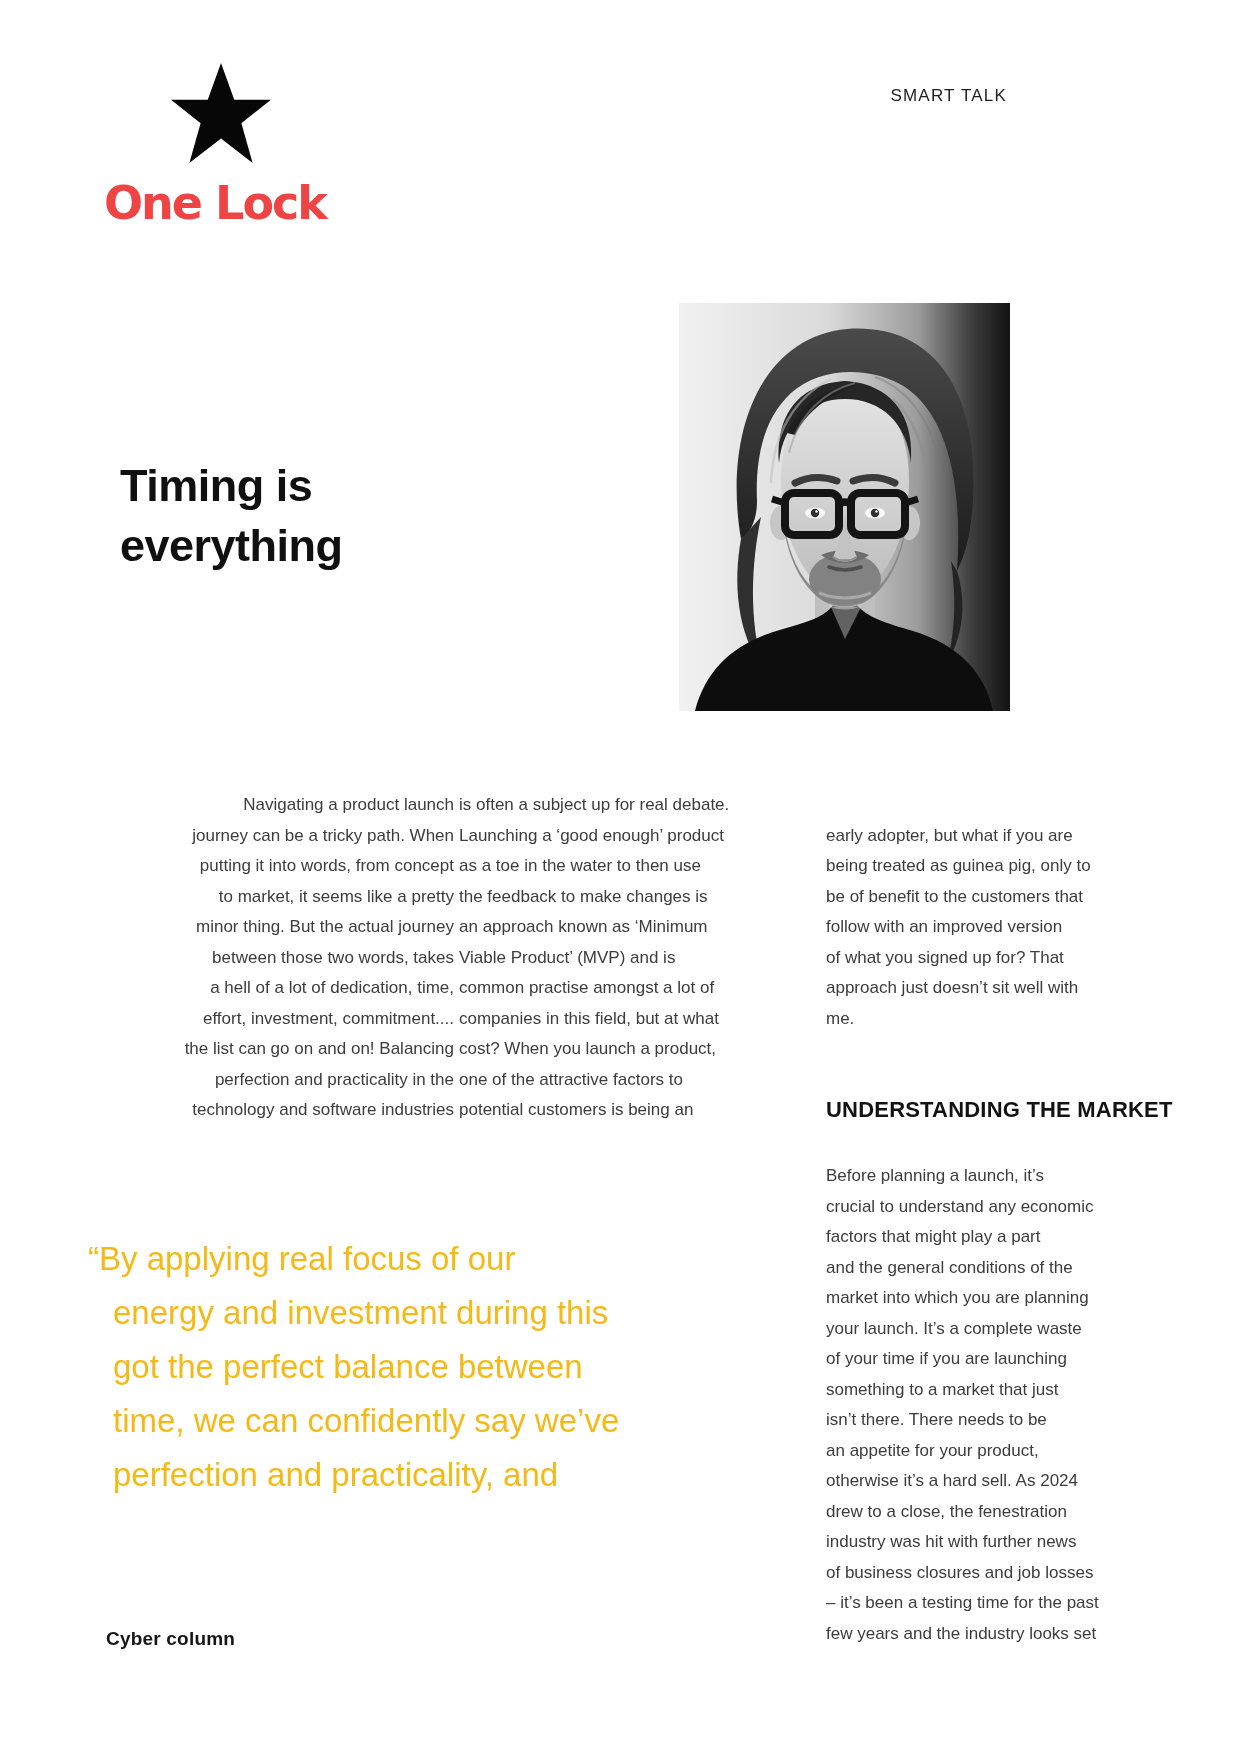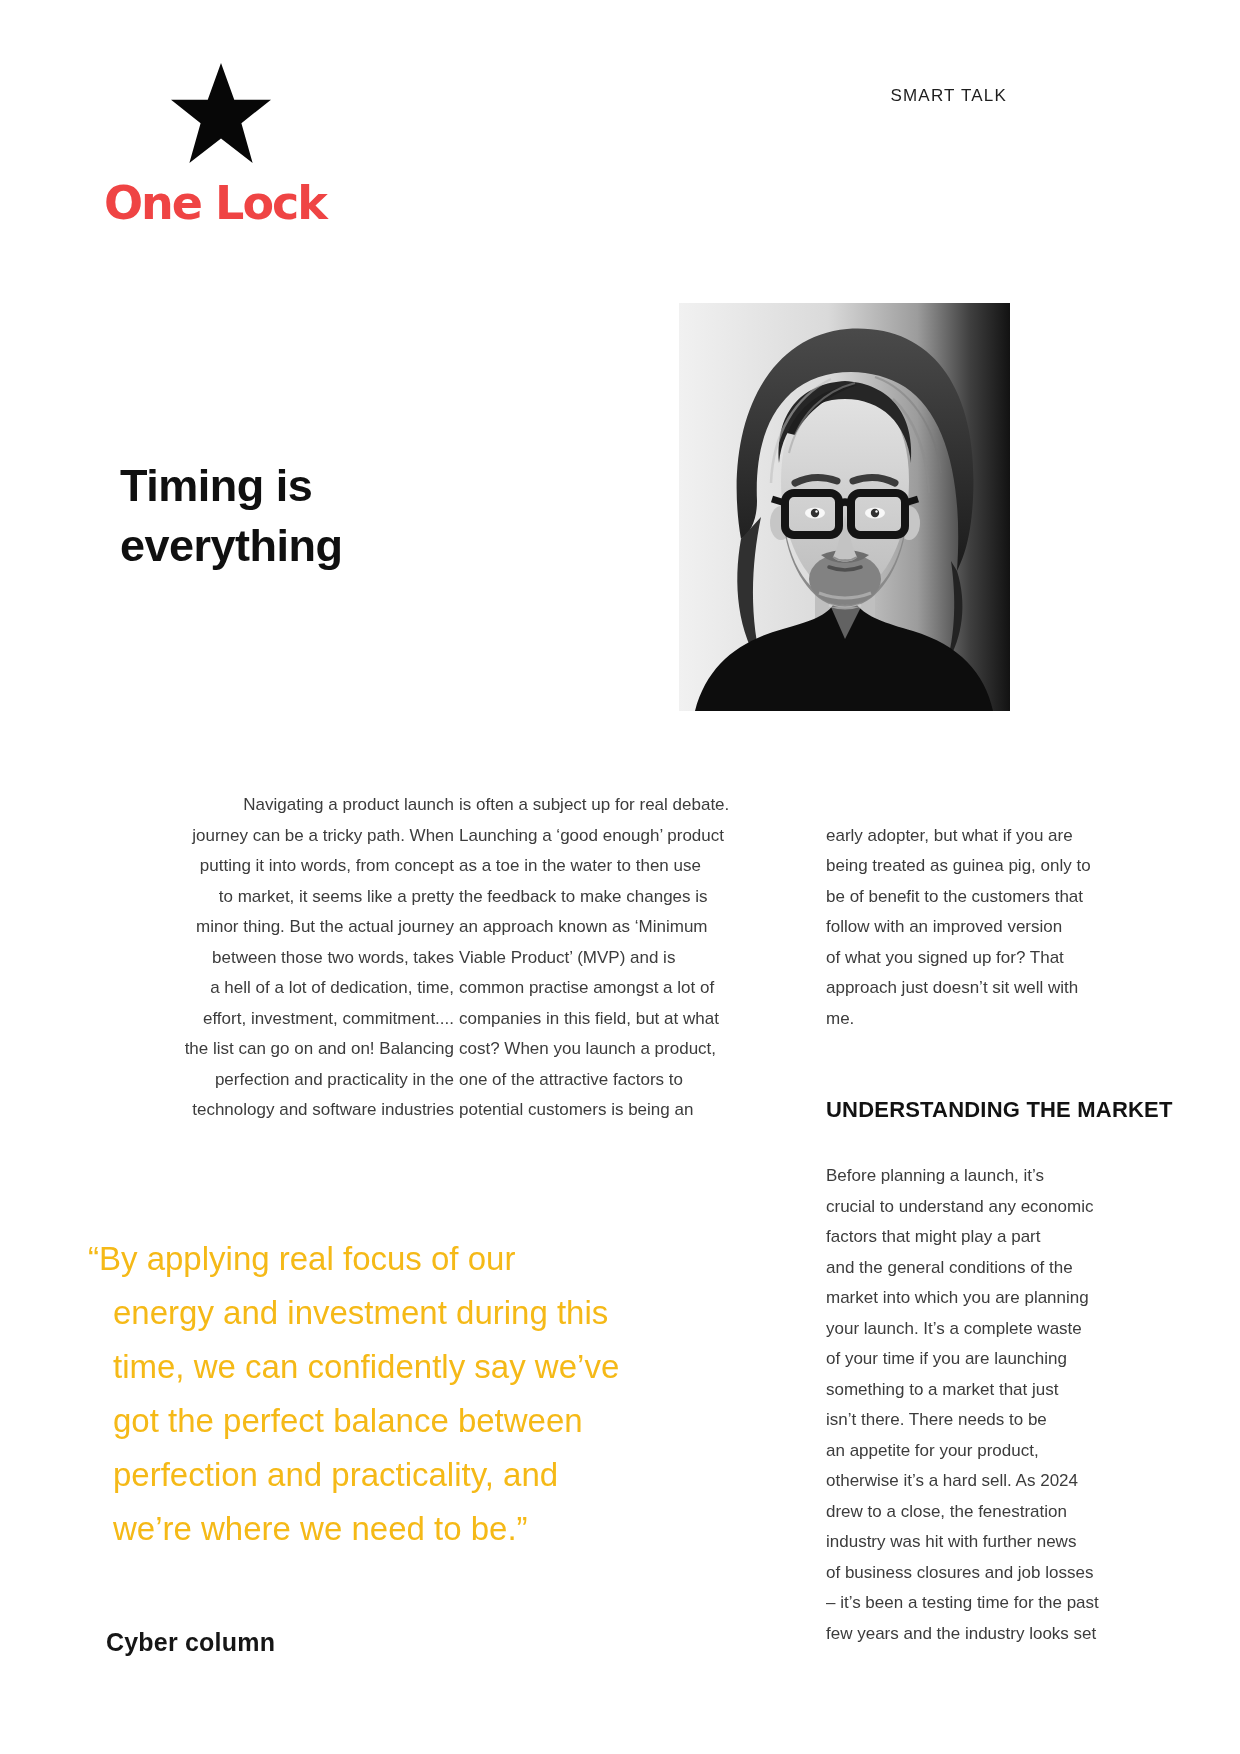--- a/index.html
+++ b/index.html
@@ -50,21 +50,21 @@
   .part2{margin-top:8px;}
   
   .quote{
     position:absolute;left:88px;top:1232px;width:640px;
     font-size:33px;font-weight:normal;line-height:54px;color:#F5B917;
   }
   .quote .ql + .ql{padding-left:25px;}
   
   .footer-label{
     position:absolute;left:106px;top:1628px;
-    font-size:25px;font-weight:bold;color:#161616;letter-spacing:0.2px;
+    font-size:19px;font-weight:bold;color:#161616;letter-spacing:0.2px;
   }
 </style>
 </head>
 <body>
 
 <div class="page">
 
   <div class="star">
     <svg width="102" height="108" viewBox="0 0 100 100" aria-hidden="true">
       <polygon points="50,0 63,36 99,36 70,59 81,98 50,74 19,98 30,59 1,36 37,36" fill="#070707"></polygon>
@@ -199,21 +199,20 @@
 drew to a close, the fenestration
 industry was hit with further news
 of business closures and job losses
 – it’s been a testing time for the past
 few years and the industry looks set</div>
   </div>
 
   <div class="quote" style="color: rgb(245, 185, 23);">
     <div class="ql">“By applying real focus of our</div>
     <div class="ql">energy and investment during this</div>
+    <div class="ql">got the perfect balance between</div>
     <div class="ql">time, we can confidently say we’ve</div>
-    <div class="ql">got the perfect balance between</div>
     <div class="ql">perfection and practicality, and</div>
-    <div class="ql">we’re where we need to be.”</div>
   </div>
 
   <div class="footer-label">Cyber column</div>
 
 </div>
 
 </body></html>

